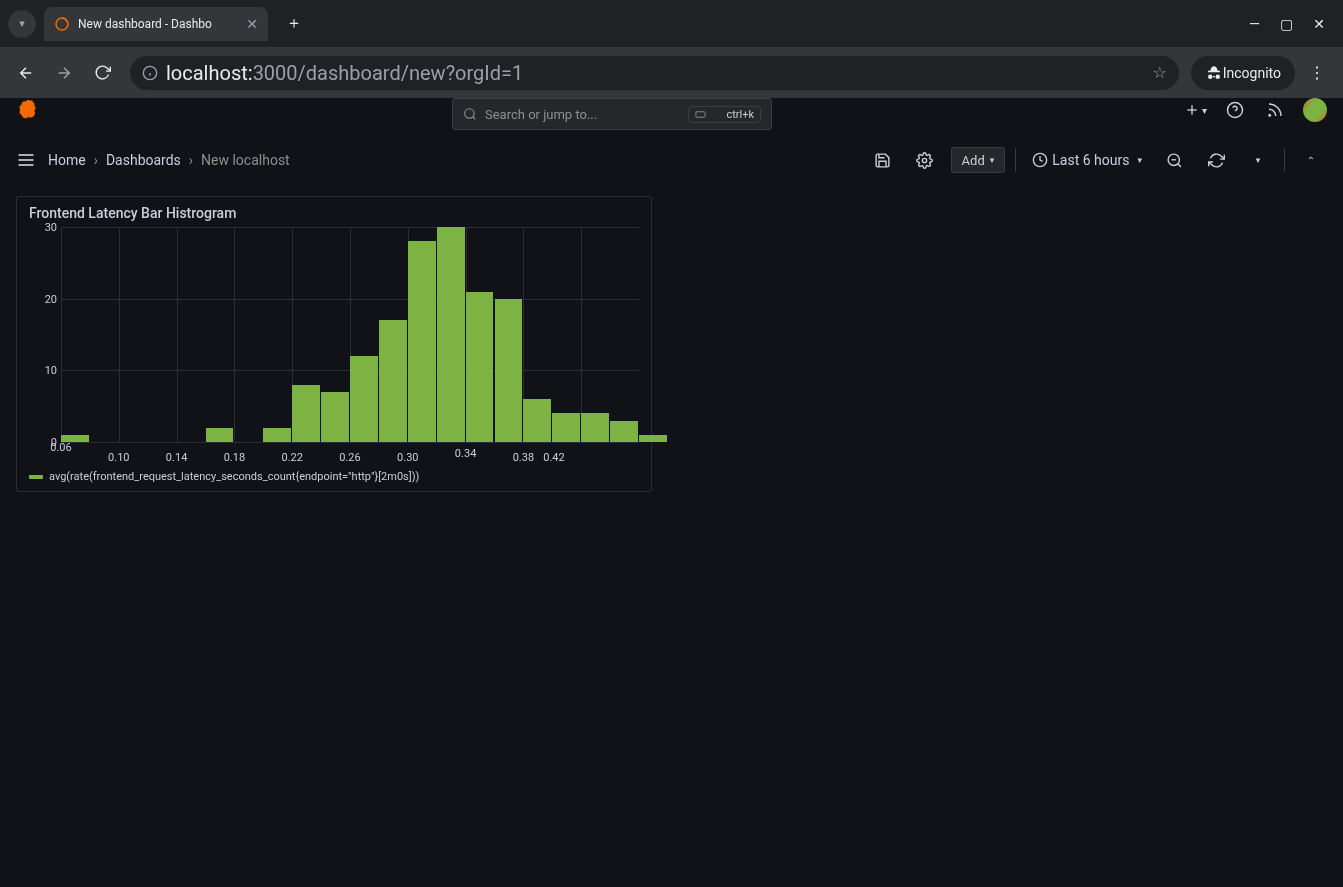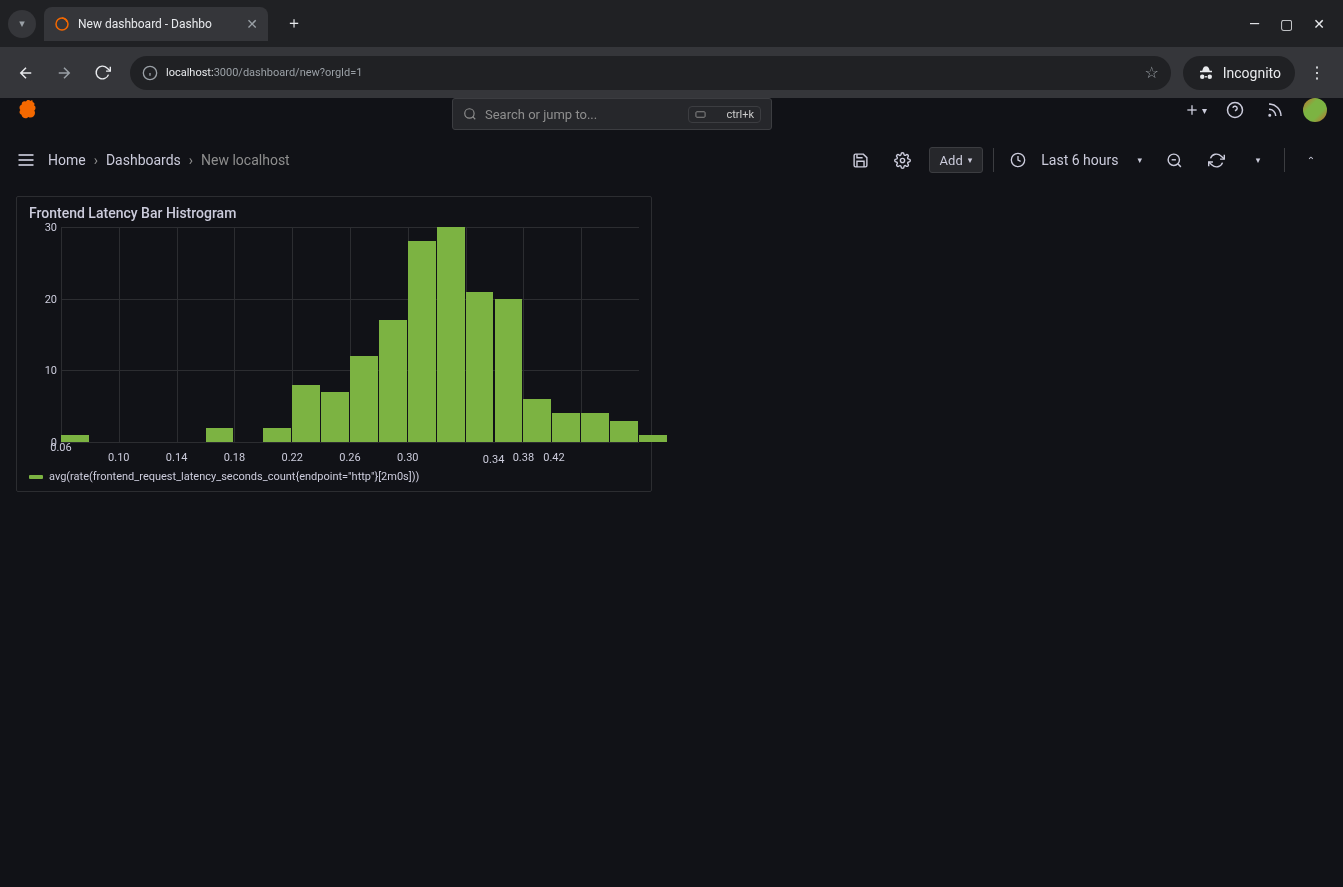--- a/index.html
+++ b/index.html
@@ -13,24 +13,24 @@
 .tab-title{color:#e8eaed;font-size:12px;flex:1;white-space:nowrap;overflow:hidden;text-overflow:ellipsis}
 .tab-close{color:#9aa0a6;margin-left:4px;cursor:pointer;font-size:14px}
 .new-tab{color:#e8eaed;margin-left:12px;cursor:pointer;font-size:16px;width:28px;height:28px;display:flex;align-items:center;justify-content:center;border-radius:50%}
 .window-controls{margin-left:auto;display:flex;gap:20px;padding-right:10px}
 .window-controls span{color:#e8eaed;cursor:pointer;font-size:14px}
 .addr-bar{height:51px;background:#35363a;display:flex;align-items:center;padding:0 10px;gap:6px}
 .nav-btn{width:32px;height:32px;display:flex;align-items:center;justify-content:center;color:#9aa0a6;cursor:pointer;border-radius:50%}
 .nav-btn.active{color:#e8eaed}
 .url-bar{flex:1;background:#202124;height:34px;border-radius:17px;display:flex;align-items:center;padding:0 12px;margin:0 6px}
 .url-info{color:#9aa0a6;margin-right:8px}
-.url-text{color:#9aa0a6;font-size:11px}
+.url-text{color:#9aa0a6;font-size:20px}
 .url-text .host{color:#e8eaed}
 .star{margin-left:auto;color:#9aa0a6;cursor:pointer}
-.incognito-badge{background:#202124;height:34px;border-radius:17px;display:flex;align-items:center;padding:0 14px;color:#e8eaed;font-size:14px;gap:8px;cursor:pointer}
+.incognito-badge{background:#202124;height:34px;border-radius:17px;display:flex;align-items:center;padding:0 14px;color:#e8eaed;font-size:14px;cursor:pointer}
 .menu-dots{color:#e8eaed;cursor:pointer;padding:0 8px}
 .app{background:#111217;height:789px;display:flex;flex-direction:column}
 .app-header{height:42px;display:flex;align-items:flex-start;padding:0 16px;border-bottom:1px solid #111217}
 .grafana-logo{width:24px;height:24px;margin-right:auto}
 .search-box{background:#26272b;border:1px solid #3c3d41;height:32px;border-radius:3px;display:flex;align-items:center;padding:0 10px;width:320px;cursor:pointer}
 .search-box .placeholder{color:#8e8e8e;font-size:13px;margin-left:8px;flex:1}
 .kbd{background:#26272b;border:1px solid #3c3d41;border-radius:4px;padding:1px 6px;font-size:11px;color:#ccc;display:flex;align-items:center;gap:20px}
 .header-right{display:flex;align-items:center;gap:16px;margin-left:auto}
 .icon-btn{width:24px;height:24px;display:flex;align-items:center;justify-content:center;color:#ccccdc;cursor:pointer}
 .plus-add{display:flex;align-items:center;cursor:pointer;color:#ccccdc}
@@ -38,21 +38,21 @@
 .toolbar{height:40px;display:flex;align-items:center;padding:0 16px;gap:12px}
 .hamburger{cursor:pointer;color:#ccccdc}
 .breadcrumbs{display:flex;align-items:center;gap:8px;font-size:14px}
 .breadcrumbs a{color:#ccccdc;text-decoration:none;cursor:pointer}
 .breadcrumbs .sep{color:#8e8e8e}
 .breadcrumbs .current{color:#8e8e8e}
 .toolbar-right{margin-left:auto;display:flex;align-items:center;gap:10px}
 .tool-icon{width:32px;height:32px;display:flex;align-items:center;justify-content:center;cursor:pointer;color:#ccccdc}
 .add-btn{background:#26272b;border:1px solid #3c3d41;height:26px;border-radius:3px;padding:0 10px;display:flex;align-items:center;gap:5px;cursor:pointer;font-size:13px;color:#ccccdc}
 .divider{width:1px;height:24px;background:#3c3d41}
-.time-picker{display:flex;align-items:center;gap:15px;cursor:pointer;font-size:14px;color:#ccccdc;padding:0 6px}
+.time-picker{display:flex;align-items:center;gap:4px;cursor:pointer;font-size:14px;color:#ccccdc;padding:0 6px}
 .dashboard-area{flex:1;padding:16px;position:relative}
 .panel{width:636px;height:296px;border:1px solid #2c2d31;border-radius:2px;background:#111217;padding:8px 12px;display:flex;flex-direction:column}
 .panel-title{font-size:14px;font-weight:500;color:#ccccdc;margin-bottom:6px}
 .chart{flex:1;position:relative}
 .ylab{position:absolute;right:2px;font-size:11px;color:#ccccdc;transform:translateY(-50%)}
 .grid-line-h{position:absolute;left:0;right:0;height:1px;background:#2c2d31}
 .grid-line-v{position:absolute;top:0;bottom:0;width:1px;background:#2c2d31}
 .bar{background:#7cb342;border:none;margin-right:0}
 .xlab{position:absolute;font-size:11px;color:#ccccdc;transform:translateX(-50%)}
 .legend{display:flex;align-items:center;gap:6px;font-size:11px;color:#ccccdc;margin-top:4px}
@@ -253,21 +253,21 @@
           <div class="xlab" style="left: 147.6px; bottom: 2px;">0.14</div>
           <div class="grid-line-v" style="left: 147.6px; bottom: 24px; top: 0px;"></div>
           <div class="xlab" style="left: 205.4px; bottom: 2px;">0.18</div>
           <div class="grid-line-v" style="left: 205.4px; bottom: 24px; top: 0px;"></div>
           <div class="xlab" style="left: 263.2px; bottom: 2px;">0.22</div>
           <div class="grid-line-v" style="left: 263.2px; bottom: 24px; top: 0px;"></div>
           <div class="xlab" style="left: 321px; bottom: 2px;">0.26</div>
           <div class="grid-line-v" style="left: 321px; bottom: 24px; top: 0px;"></div>
           <div class="xlab" style="left: 378.8px; bottom: 2px;">0.30</div>
           <div class="grid-line-v" style="left: 378.8px; bottom: 24px; top: 0px;"></div>
-          <div class="xlab" style="left: 436.6px; bottom: 0; margin-left: 28px;">0.34</div>
+          <div class="xlab" style="left: 436.6px; bottom: 6px;">0.34</div>
           <div class="grid-line-v" style="left: 436.6px; bottom: 24px; top: 0px;"></div>
           <div class="xlab" style="left: 494.4px; bottom: 2px;">0.38</div>
           <div class="grid-line-v" style="left: 494.4px; bottom: 24px; top: 0px;"></div>
           <div class="xlab" style="left: 525px; bottom: 2px;">0.42</div>
           <div class="grid-line-v" style="left: 552.2px; bottom: 24px; top: 0px;"></div>
           <div class="bar" style="position: absolute; left: 32px; bottom: 24px; width: 27.9px; height: 7.16667px; background: rgb(124, 179, 66);"></div>
           <div class="bar" style="position: absolute; left: 176.5px; bottom: 24px; width: 27.9px; height: 14.3333px; background: rgb(124, 179, 66);"></div>
           <div class="bar" style="position: absolute; left: 234.3px; bottom: 24px; width: 27.9px; height: 14.3333px; background: rgb(124, 179, 66);"></div>
           <div class="bar" style="position: absolute; left: 263.2px; bottom: 24px; width: 27.9px; height: 57.3333px; background: rgb(124, 179, 66);"></div>
           <div class="bar" style="position: absolute; left: 292.1px; bottom: 24px; width: 27.9px; height: 50.1667px; background: rgb(124, 179, 66);"></div>

